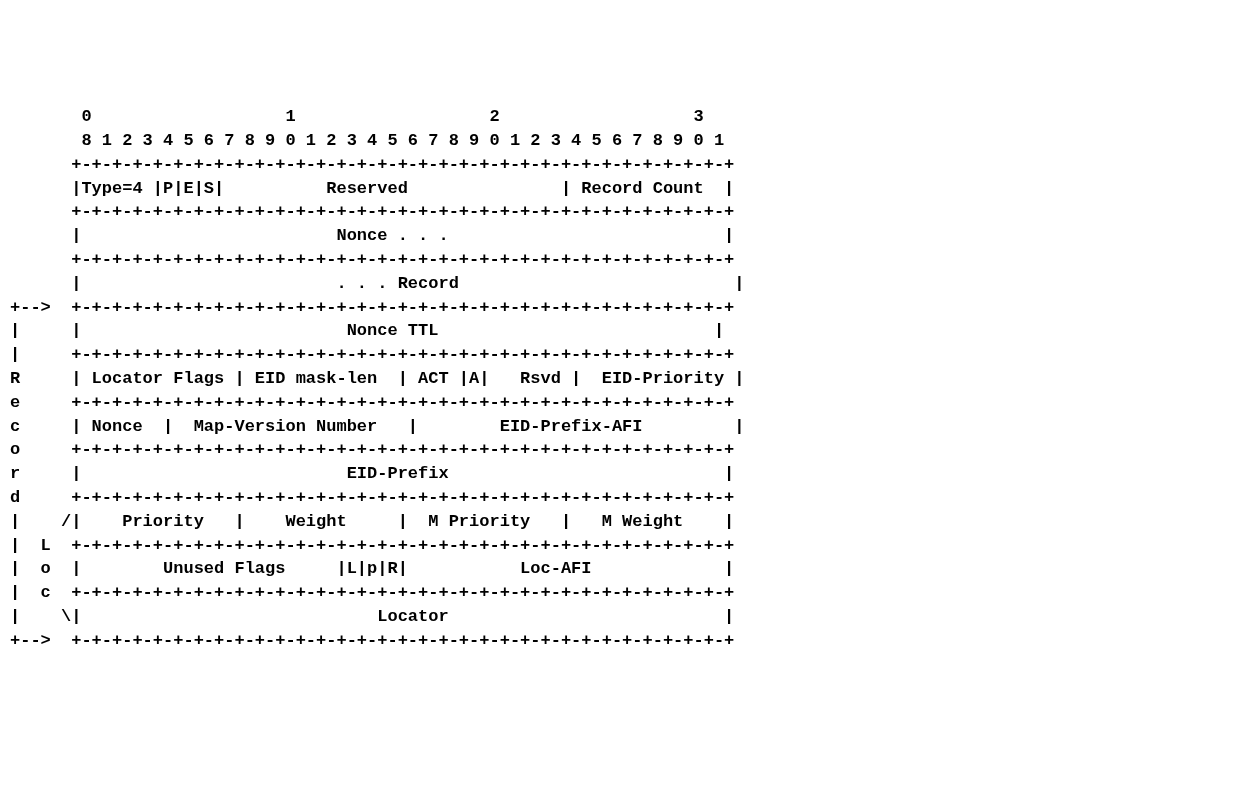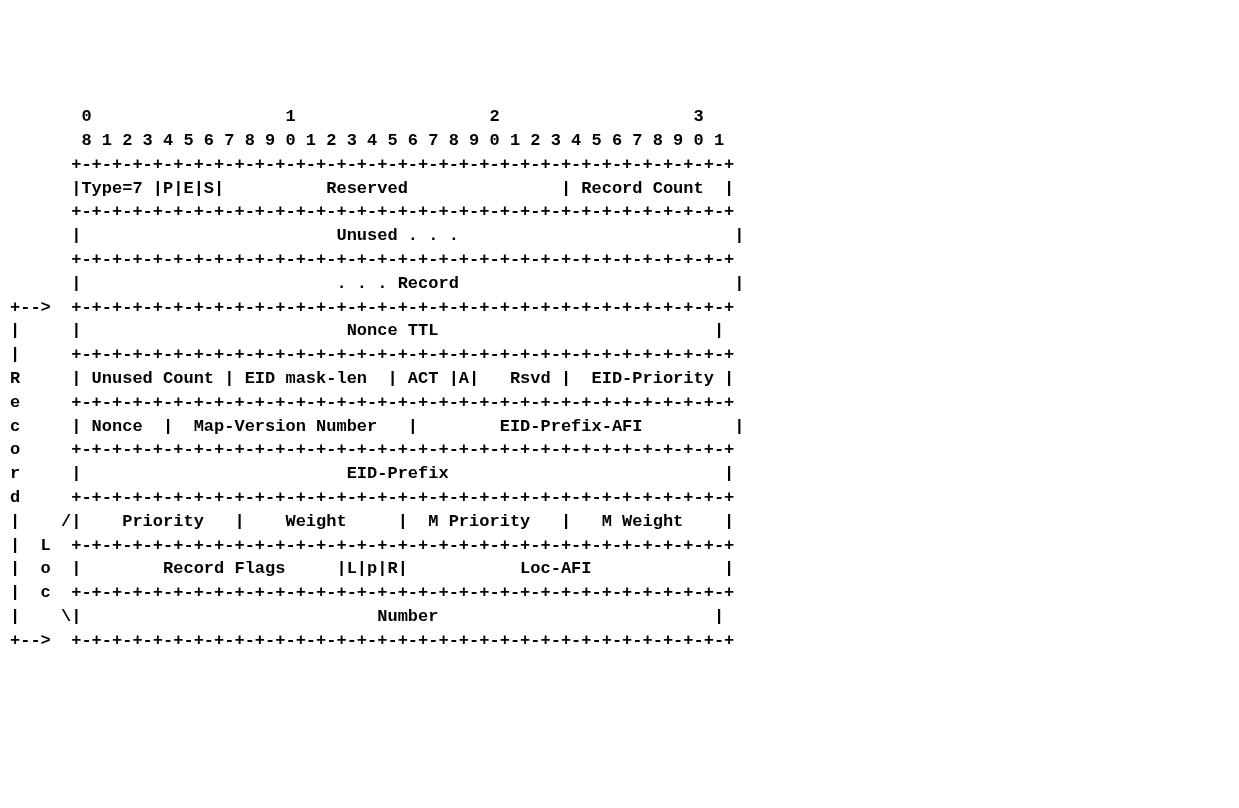--- a/index.html
+++ b/index.html
@@ -18,35 +18,35 @@
     }
   </style>
 </head>
 <body>
 
 
 
 <div id="diagram"><span>       0                   1                   2                   3</span>
 <span>       8 1 2 3 4 5 6 7 8 9 0 1 2 3 4 5 6 7 8 9 0 1 2 3 4 5 6 7 8 9 0 1</span>
 <span>      +-+-+-+-+-+-+-+-+-+-+-+-+-+-+-+-+-+-+-+-+-+-+-+-+-+-+-+-+-+-+-+-+</span>
-<span>      |Type=7 |P|E|S|          Reserved               | Record Count  |</span>
+<span>      |Type=4 |P|E|S|          Reserved               | Record Count  |</span>
 <span>      +-+-+-+-+-+-+-+-+-+-+-+-+-+-+-+-+-+-+-+-+-+-+-+-+-+-+-+-+-+-+-+-+</span>
-<span>      |                         Unused . . .                           |</span>
+<span>      |                         Nonce . . .                           |</span>
 <span>      +-+-+-+-+-+-+-+-+-+-+-+-+-+-+-+-+-+-+-+-+-+-+-+-+-+-+-+-+-+-+-+-+</span>
 <span>      |                         . . . Record                           |</span>
 <span>+--&gt;  +-+-+-+-+-+-+-+-+-+-+-+-+-+-+-+-+-+-+-+-+-+-+-+-+-+-+-+-+-+-+-+-+</span>
 <span>|     |                          Nonce TTL                           |</span>
 <span>|     +-+-+-+-+-+-+-+-+-+-+-+-+-+-+-+-+-+-+-+-+-+-+-+-+-+-+-+-+-+-+-+-+</span>
-<span>R     | Unused Count | EID mask-len  | ACT |A|   Rsvd |  EID-Priority |</span>
+<span>R     | Locator Flags | EID mask-len  | ACT |A|   Rsvd |  EID-Priority |</span>
 <span>e     +-+-+-+-+-+-+-+-+-+-+-+-+-+-+-+-+-+-+-+-+-+-+-+-+-+-+-+-+-+-+-+-+</span>
 <span>c     | Nonce  |  Map-Version Number   |        EID-Prefix-AFI         |</span>
 <span>o     +-+-+-+-+-+-+-+-+-+-+-+-+-+-+-+-+-+-+-+-+-+-+-+-+-+-+-+-+-+-+-+-+</span>
 <span>r     |                          EID-Prefix                           |</span>
 <span>d     +-+-+-+-+-+-+-+-+-+-+-+-+-+-+-+-+-+-+-+-+-+-+-+-+-+-+-+-+-+-+-+-+</span>
 <span>|    /|    Priority   |    Weight     |  M Priority   |   M Weight    |</span>
 <span>|  L  +-+-+-+-+-+-+-+-+-+-+-+-+-+-+-+-+-+-+-+-+-+-+-+-+-+-+-+-+-+-+-+-+</span>
-<span>|  o  |        Record Flags     |L|p|R|           Loc-AFI             |</span>
+<span>|  o  |        Unused Flags     |L|p|R|           Loc-AFI             |</span>
 <span>|  c  +-+-+-+-+-+-+-+-+-+-+-+-+-+-+-+-+-+-+-+-+-+-+-+-+-+-+-+-+-+-+-+-+</span>
-<span>|    \|                             Number                           |</span>
+<span>|    \|                             Locator                           |</span>
 <span>+--&gt;  +-+-+-+-+-+-+-+-+-+-+-+-+-+-+-+-+-+-+-+-+-+-+-+-+-+-+-+-+-+-+-+-+</span></div>
 
 
 
 
 </body></html>

